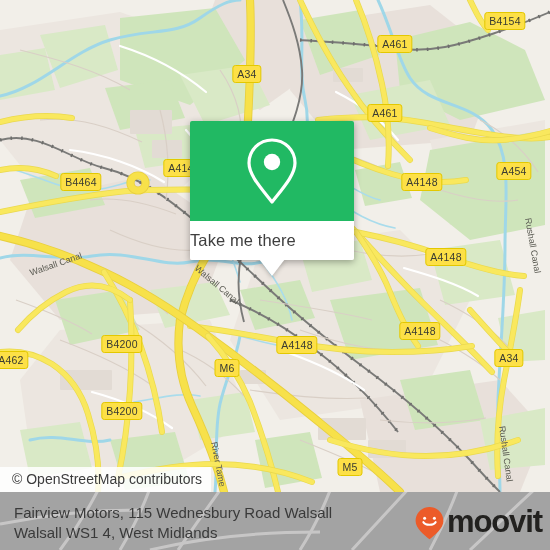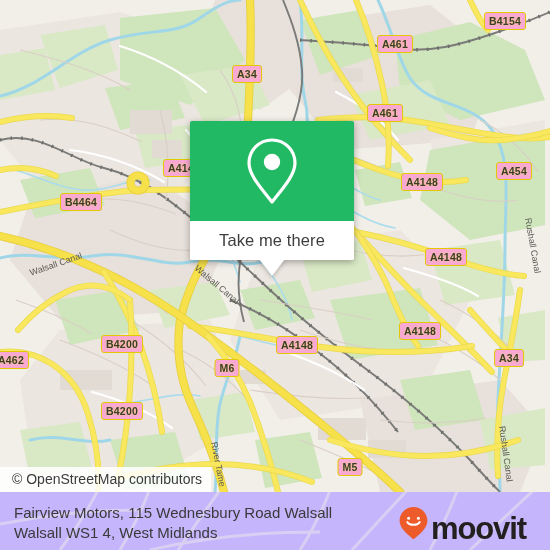--- a/index.html
+++ b/index.html
@@ -15,26 +15,26 @@
   #map{
     position:absolute;left:0;top:0;width:550px;height:492px;
     background:#f2efe9;
     overflow:hidden;
   }
   .mapsvg{position:absolute;left:0;top:0;width:550px;height:492px;display:block;}
 
   
   .shield{
     position:absolute;
-    background:#f9a8d4;
+    background:#fde047;
     border:1.4px solid #e3c800;
     border-radius:3px;
     color:#3a3a32;
     font-size:10.5px;
-    font-weight:bold;
+    font-weight:normal;
     letter-spacing:.2px;
     line-height:1;
     padding:2.5px 4px 3px 4px;
     white-space:nowrap;
     box-sizing:border-box;
     transform:translate(-50%,-50%);
     text-shadow:0 0 2px #f7e14a;
   }
 
   
@@ -72,21 +72,21 @@
     background:#21b963;
     height:100px;
     border-radius:2px 2px 0 0;
     display:flex;align-items:center;justify-content:center;
     position:relative;z-index:2;
   }
   #card-body{
     background:#ffffff;
     height:39px;
     border-radius:0 0 2px 2px;
-    display:flex;align-items:center;justify-content:center;
+    display:flex;align-items:center;
     position:relative;z-index:2;
   }
   #card-label{
     color:#3e3e3e;
     font-size:16.5px;
     letter-spacing:.1px;
   }
   #card-tail{
     position:absolute;
     left:50%;bottom:-16px;
@@ -97,39 +97,39 @@
     border-top:17px solid #ffffff;
     filter:drop-shadow(0 2px 2px rgba(0,0,0,.22));
     z-index:1;
   }
   .pin-svg{display:block;}
 
   
   #footer{
     position:absolute;left:0;top:492px;
     width:550px;height:58px;
-    background:#c4b5fd;
+    background:#a3a3a3;
     overflow:hidden;
   }
   #footer-watermark{
     position:absolute;left:0;top:-38px;width:550px;height:96px;
     opacity:.5;
   }
   #footer-text{
     position:absolute;left:14px;top:11px;
     width:390px;
     color:#3a3a3a;
     font-size:15px;
     line-height:20px;
     z-index:2;
   }
   #footer-text div{white-space:nowrap;}
   #logo{
-    position:absolute;right:24px;top:14px;
-    display:flex;align-items:flex-end;gap:1px;
+    position:absolute;right:8px;top:14px;
+    display:flex;align-items:flex-start;gap:1px;
     z-index:2;
   }
   #logo-word{
     color:#22211f;
     font-size:31px;
     font-weight:bold;
     letter-spacing:-1.1px;
     line-height:1;
     margin-left:1px;
   }
@@ -347,21 +347,21 @@
         <div class="waterlabel" style="left: 214px; top: 437px; transform: rotate(79deg);">River Tame</div>
       </div>
 
     <div id="shields">
         <div class="shield" style="left: 505px; top: 21px;">B4154</div>
         <div class="shield" style="left: 395px; top: 44px;">A461</div>
         <div class="shield" style="left: 247px; top: 74px;">A34</div>
         <div class="shield" style="left: 385px; top: 113px;">A461</div>
         <div class="shield" style="left: 514px; top: 135px; margin-top: 36px;">A454</div>
         <div class="shield" style="left: 422px; top: 182px;">A4148</div>
-        <div class="shield" style="left: 81px; top: 202px;">B4464</div>
+        <div class="shield" style="left: 81px; top: 182px;">B4464</div>
         <div class="shield" style="left: 184px; top: 168px;">A4148</div>
         <div class="shield" style="left: 446px; top: 257px;">A4148</div>
         <div class="shield" style="left: 420px; top: 331px;">A4148</div>
         <div class="shield" style="left: 297px; top: 345px;">A4148</div>
         <div class="shield" style="left: 509px; top: 358px;">A34</div>
         <div class="shield" style="left: 122px; top: 344px;">B4200</div>
         <div class="shield" style="left: 11px; top: 360px;">A462</div>
         <div class="shield" style="left: 227px; top: 368px;">M6</div>
         <div class="shield" style="left: 122px; top: 411px;">B4200</div>
         <div class="shield" style="left: 350px; top: 448px; margin-top: 19px;">M5</div>

